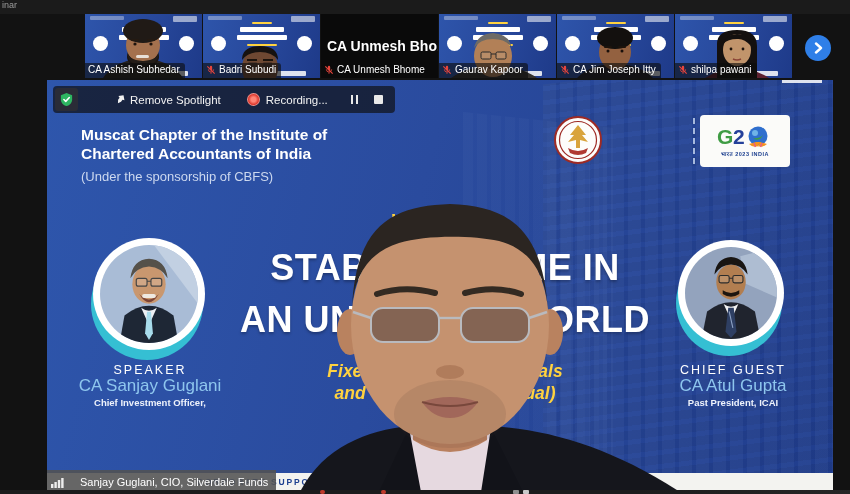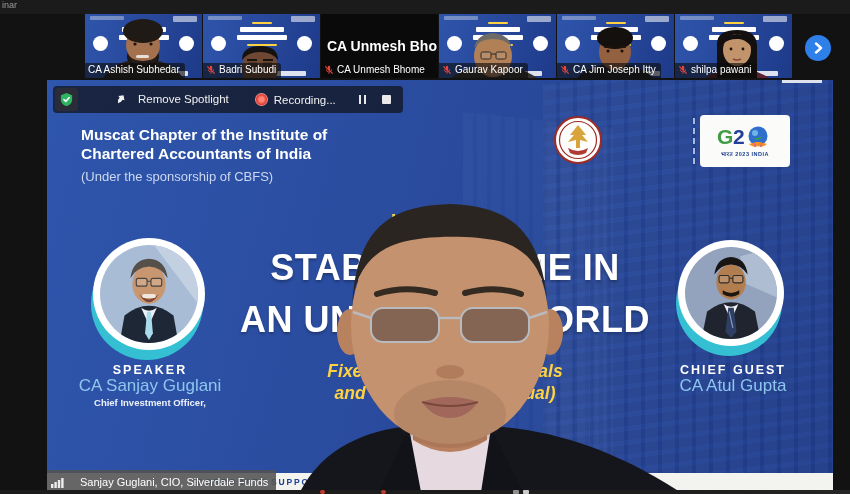--- a/index.html
+++ b/index.html
@@ -36,21 +36,21 @@
     background:linear-gradient(105deg,#2e56ac,#2a4b9e 45%,#1f3c8c)}
   #bldg1{right:-10px;top:-14px;width:300px;height:450px;transform:skewY(-7deg);opacity:.45;
     background:repeating-linear-gradient(90deg,rgba(190,215,255,.13) 0 13px,rgba(190,215,255,.02) 13px 17px),
                repeating-linear-gradient(0deg,rgba(15,25,60,.22) 0 9px,transparent 9px 14px)}
   #bldg2{right:220px;top:40px;width:150px;height:380px;transform:skewY(6deg);opacity:.25;
     background:repeating-linear-gradient(90deg,rgba(190,215,255,.14) 0 10px,rgba(190,215,255,.03) 10px 14px)}
   
   #controls{left:6px;top:6px;height:27px;display:flex;align-items:center;
     background:rgba(18,20,28,.74);border-radius:4px;padding:0 12px 0 2px;z-index:10}
   #shield-btn{width:23px;height:23px;border-radius:3px;background:rgba(44,46,54,.9);display:grid;place-items:center;cursor:pointer}
-  #spotlight-btn{display:flex;align-items:flex-start;gap:11px;margin-left:36px;color:#f2f2f2;font-size:11.5px;cursor:pointer}
+  #spotlight-btn{display:flex;align-items:center;gap:3px;margin-left:36px;color:#f2f2f2;font-size:11.5px;cursor:pointer}
   #rec-group{display:flex;align-items:center;gap:6px;margin-left:26px}
   #rec-dot{width:11px;height:11px;border-radius:50%;border:1px solid rgba(255,255,255,.45);
     background:radial-gradient(circle,#ff8476 0 30%,#d92f25 70%)}
   #rec-label{color:#f2f2f2;font-size:11.5px;margin-right:8px}
   .pbar{display:inline-block;width:2.5px;height:9px;background:#e9e9e9;margin:0 1.2px}
   #stop-btn i{display:block;width:9px;height:9px;background:#e9e9e9;border-radius:1px}
   .ctl-btn{display:inline-flex;align-items:center;margin-left:8px;cursor:pointer}
   
   #hdr{left:34px;top:45px;color:#fff;z-index:2}
   #hdr .h1{font-size:15.5px;font-weight:bold;line-height:19px}
@@ -67,21 +67,21 @@
   
   .cline{left:98px;width:600px;text-align:center;z-index:2}
   #event-label{top:130px;font-size:20px;font-style:italic;font-weight:bold;color:#ffd23f}
   #title1,#title2{font-size:36px;font-weight:bold;color:#fff;letter-spacing:.5px;line-height:1;
     text-shadow:0 2px 3px rgba(0,0,0,.28)}
   #title1{top:170px}#title2{top:222px}
   #sub1,#sub2{font-size:17.5px;font-style:italic;font-weight:bold;color:#ffd23f}
   #sub1{top:281px}#sub2{top:303px}
   
   .disc{border-radius:50%}
-  .role{position:absolute;text-align:center;color:#fff;font-size:12.5px;font-weight:bold;letter-spacing:2px;z-index:2}
+  .role{position:absolute;text-align:center;color:#fff;font-size:12.5px;font-weight:normal;letter-spacing:2px;z-index:2}
   .pname{position:absolute;text-align:center;color:#8ec6ee;font-size:17px;font-weight:normal;z-index:2}
   .porg{position:absolute;text-align:center;color:#eef2fb;font-size:9.5px;font-weight:bold;z-index:2}
   .photo{position:absolute;border-radius:50%;overflow:hidden;z-index:2}
   
   #footer-band{left:0;top:393px;width:786px;height:17px;background:#f3f3f0;z-index:2}
   #corp-txt{position:absolute;left:150px;top:4px;font-size:8.5px;font-weight:bold;letter-spacing:1.8px;color:#1c3f8f}
   #main-person{position:absolute;inset:0;z-index:5;pointer-events:none}
   #speaker-label{left:0;top:390px;height:24px;display:flex;align-items:center;gap:16px;
     background:rgba(82,82,82,.88);color:#fff;font-size:11px;padding:0 8px 0 4px;z-index:11;white-space:nowrap}
   #top-sliver{left:735px;top:0;width:40px;height:3px;background:rgba(255,255,255,.85);z-index:3}
@@ -345,20 +345,21 @@
       <ellipse cx="50" cy="38" rx="16" ry="19" fill="#b27e50"></ellipse>
       <path d="M32 30 Q34 12 50 11 Q66 12 68 30 Q61 19 50 19 Q39 19 32 30 Z" fill="#191512"></path>
       <rect x="37" y="31" width="11" height="8" rx="2" fill="rgba(255,255,255,.14)" stroke="#2b2b2b" stroke-width="1.2"></rect>
       <rect x="52" y="31" width="11" height="8" rx="2" fill="rgba(255,255,255,.14)" stroke="#2b2b2b" stroke-width="1.2"></rect>
       <line x1="48" y1="34" x2="52" y2="34" stroke="#2b2b2b" stroke-width="1.2"></line>
       <path d="M41 47 Q50 53 59 47 L59 51 Q50 57 41 51 Z" fill="#1d150f"></path>
     </svg>
   </div>
   <div class="role" style="left:606px;top:283px;width:160px">CHIEF GUEST</div>
   <div class="pname" style="left:596px;top:296px;width:180px">CA Atul Gupta</div>
+  <div class="porg" style="left:606px;top:317px;width:160px">Past President, ICAI</div>
 
   <div class="abs" id="footer-band">
     <div id="corp-txt">CORPORATE SUPPORT</div>
   </div>
 
   <svg id="main-person" viewBox="0 0 786 410">
     <path d="M253 412 C275 368 320 350 362 346 L444 346 C505 350 565 368 633 412 Z" fill="#15161c"></path>
     <path d="M362 352 Q403 388 444 352 L444 412 L362 412 Z" fill="#e6d9e0"></path>
     <path d="M362 348 L332 412 L374 412 Z" fill="#121319"></path>
     <path d="M444 348 L476 412 L434 412 Z" fill="#121319"></path>

